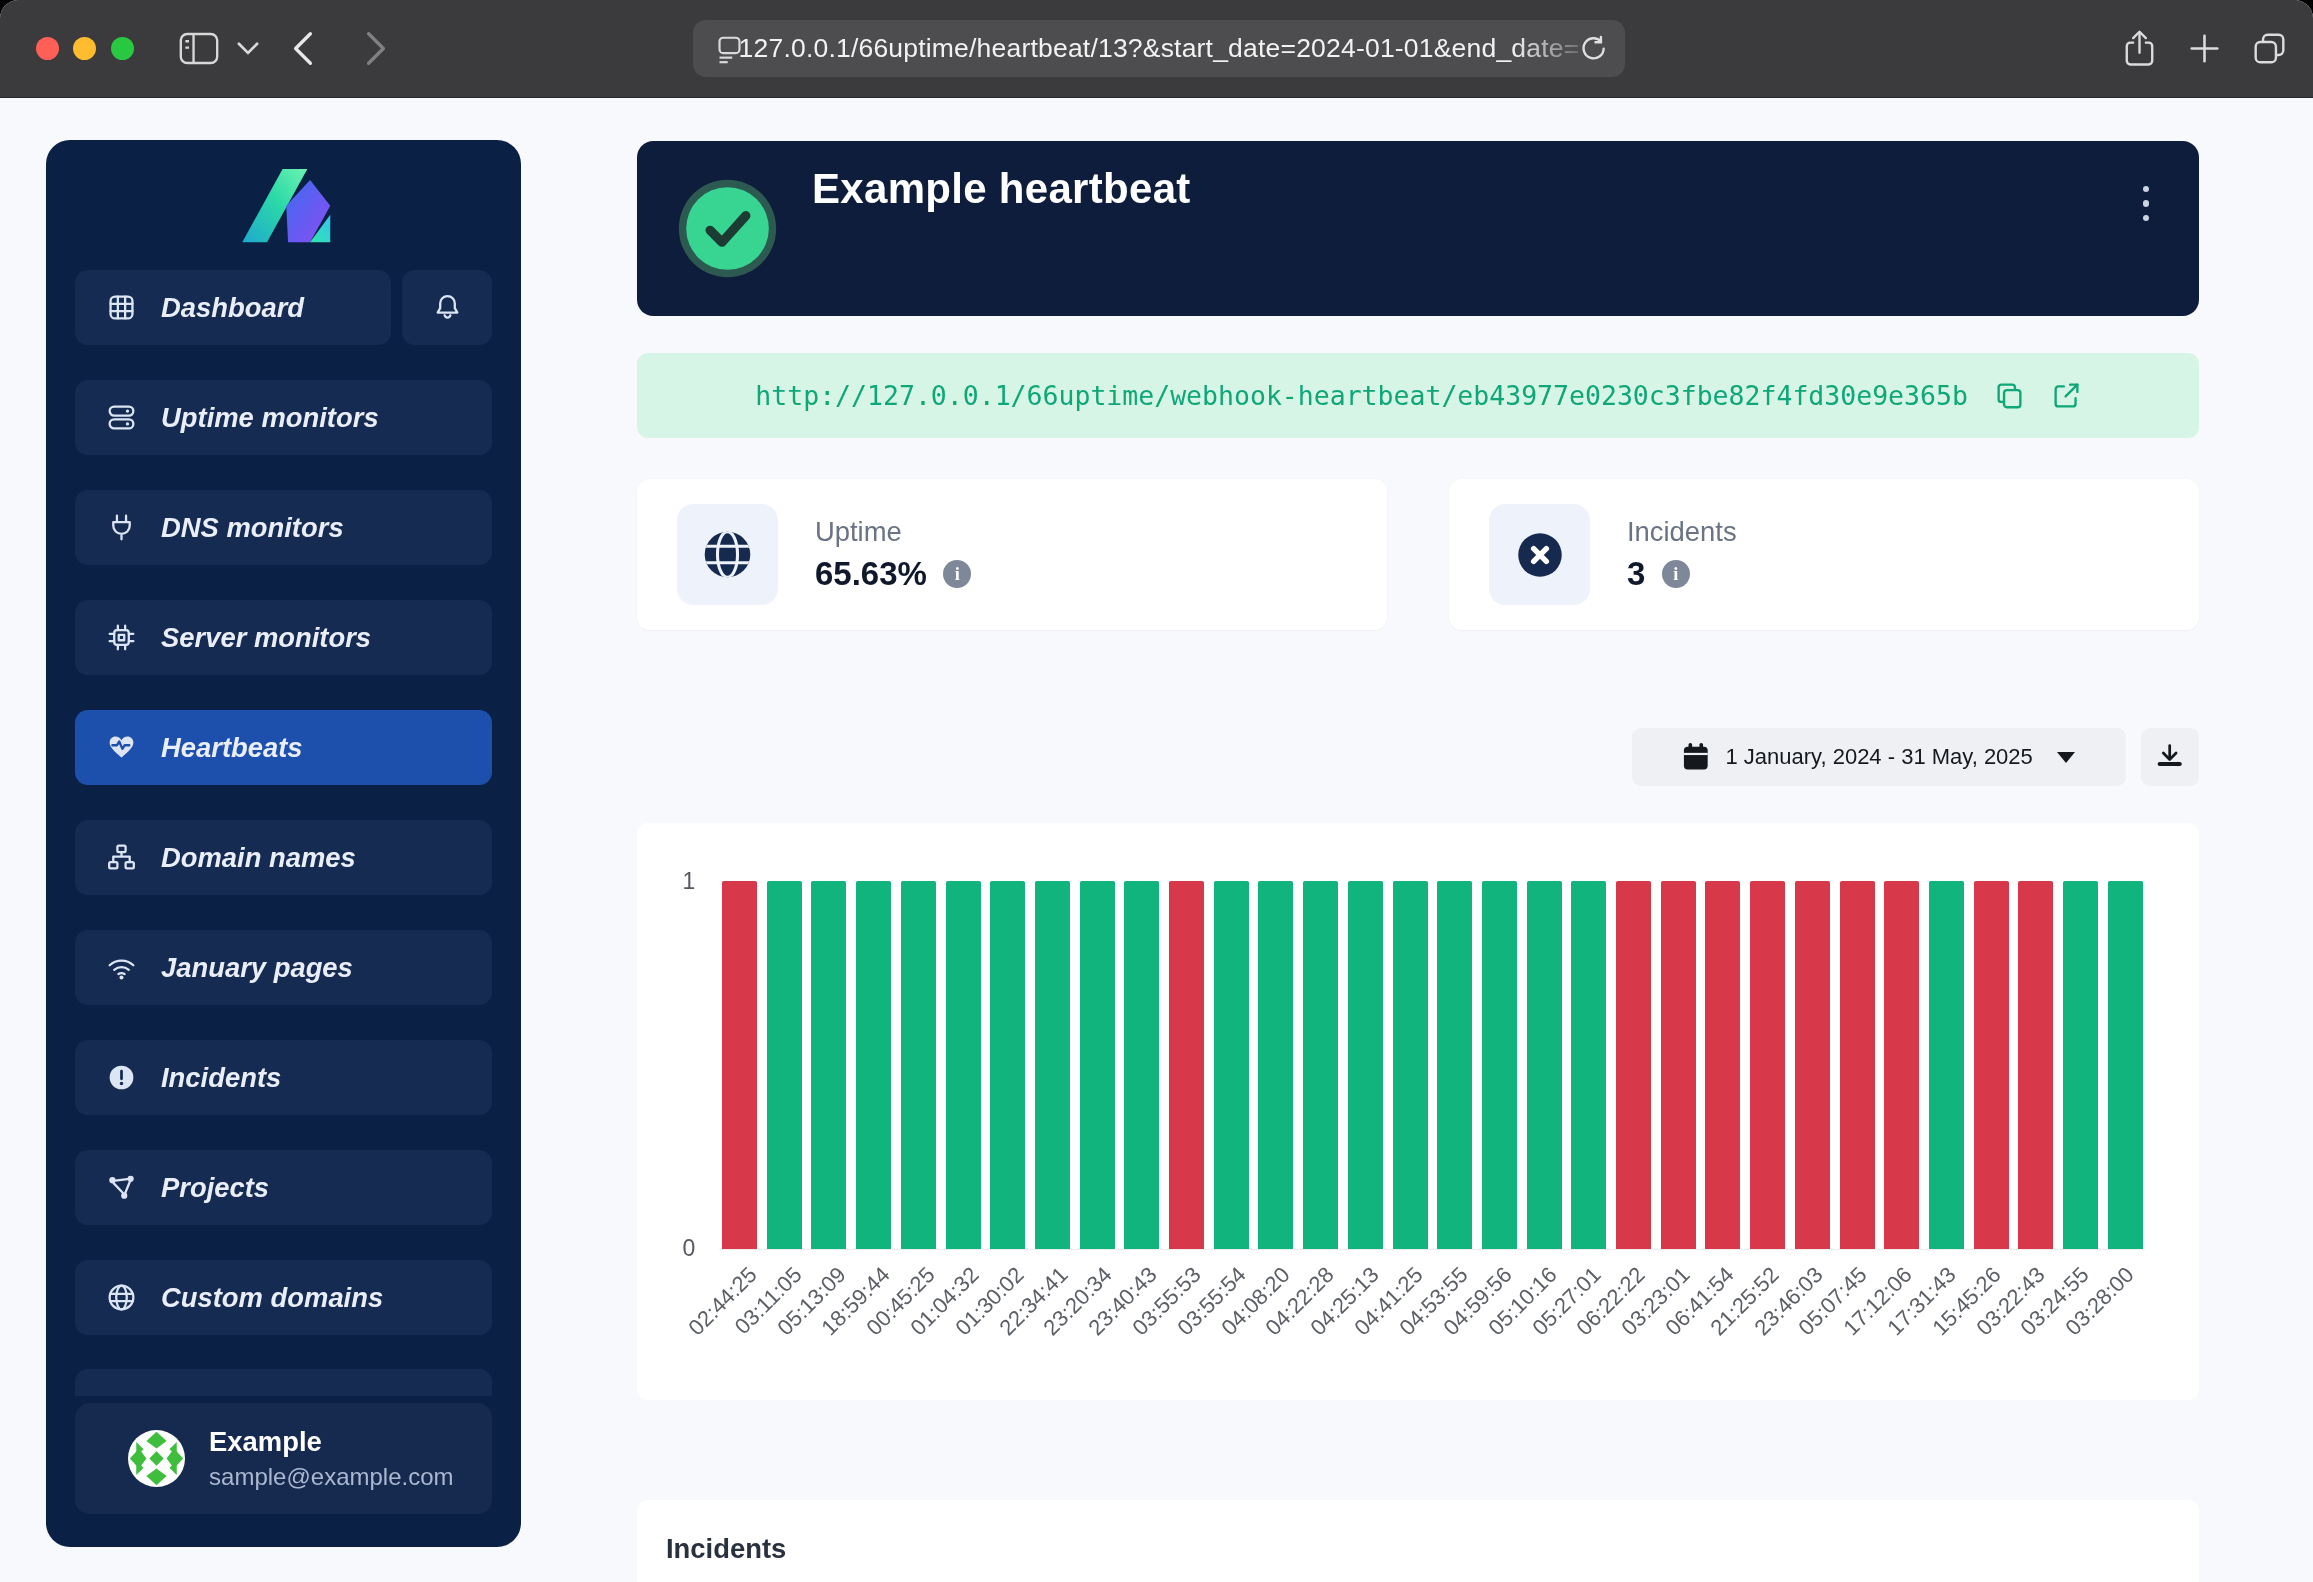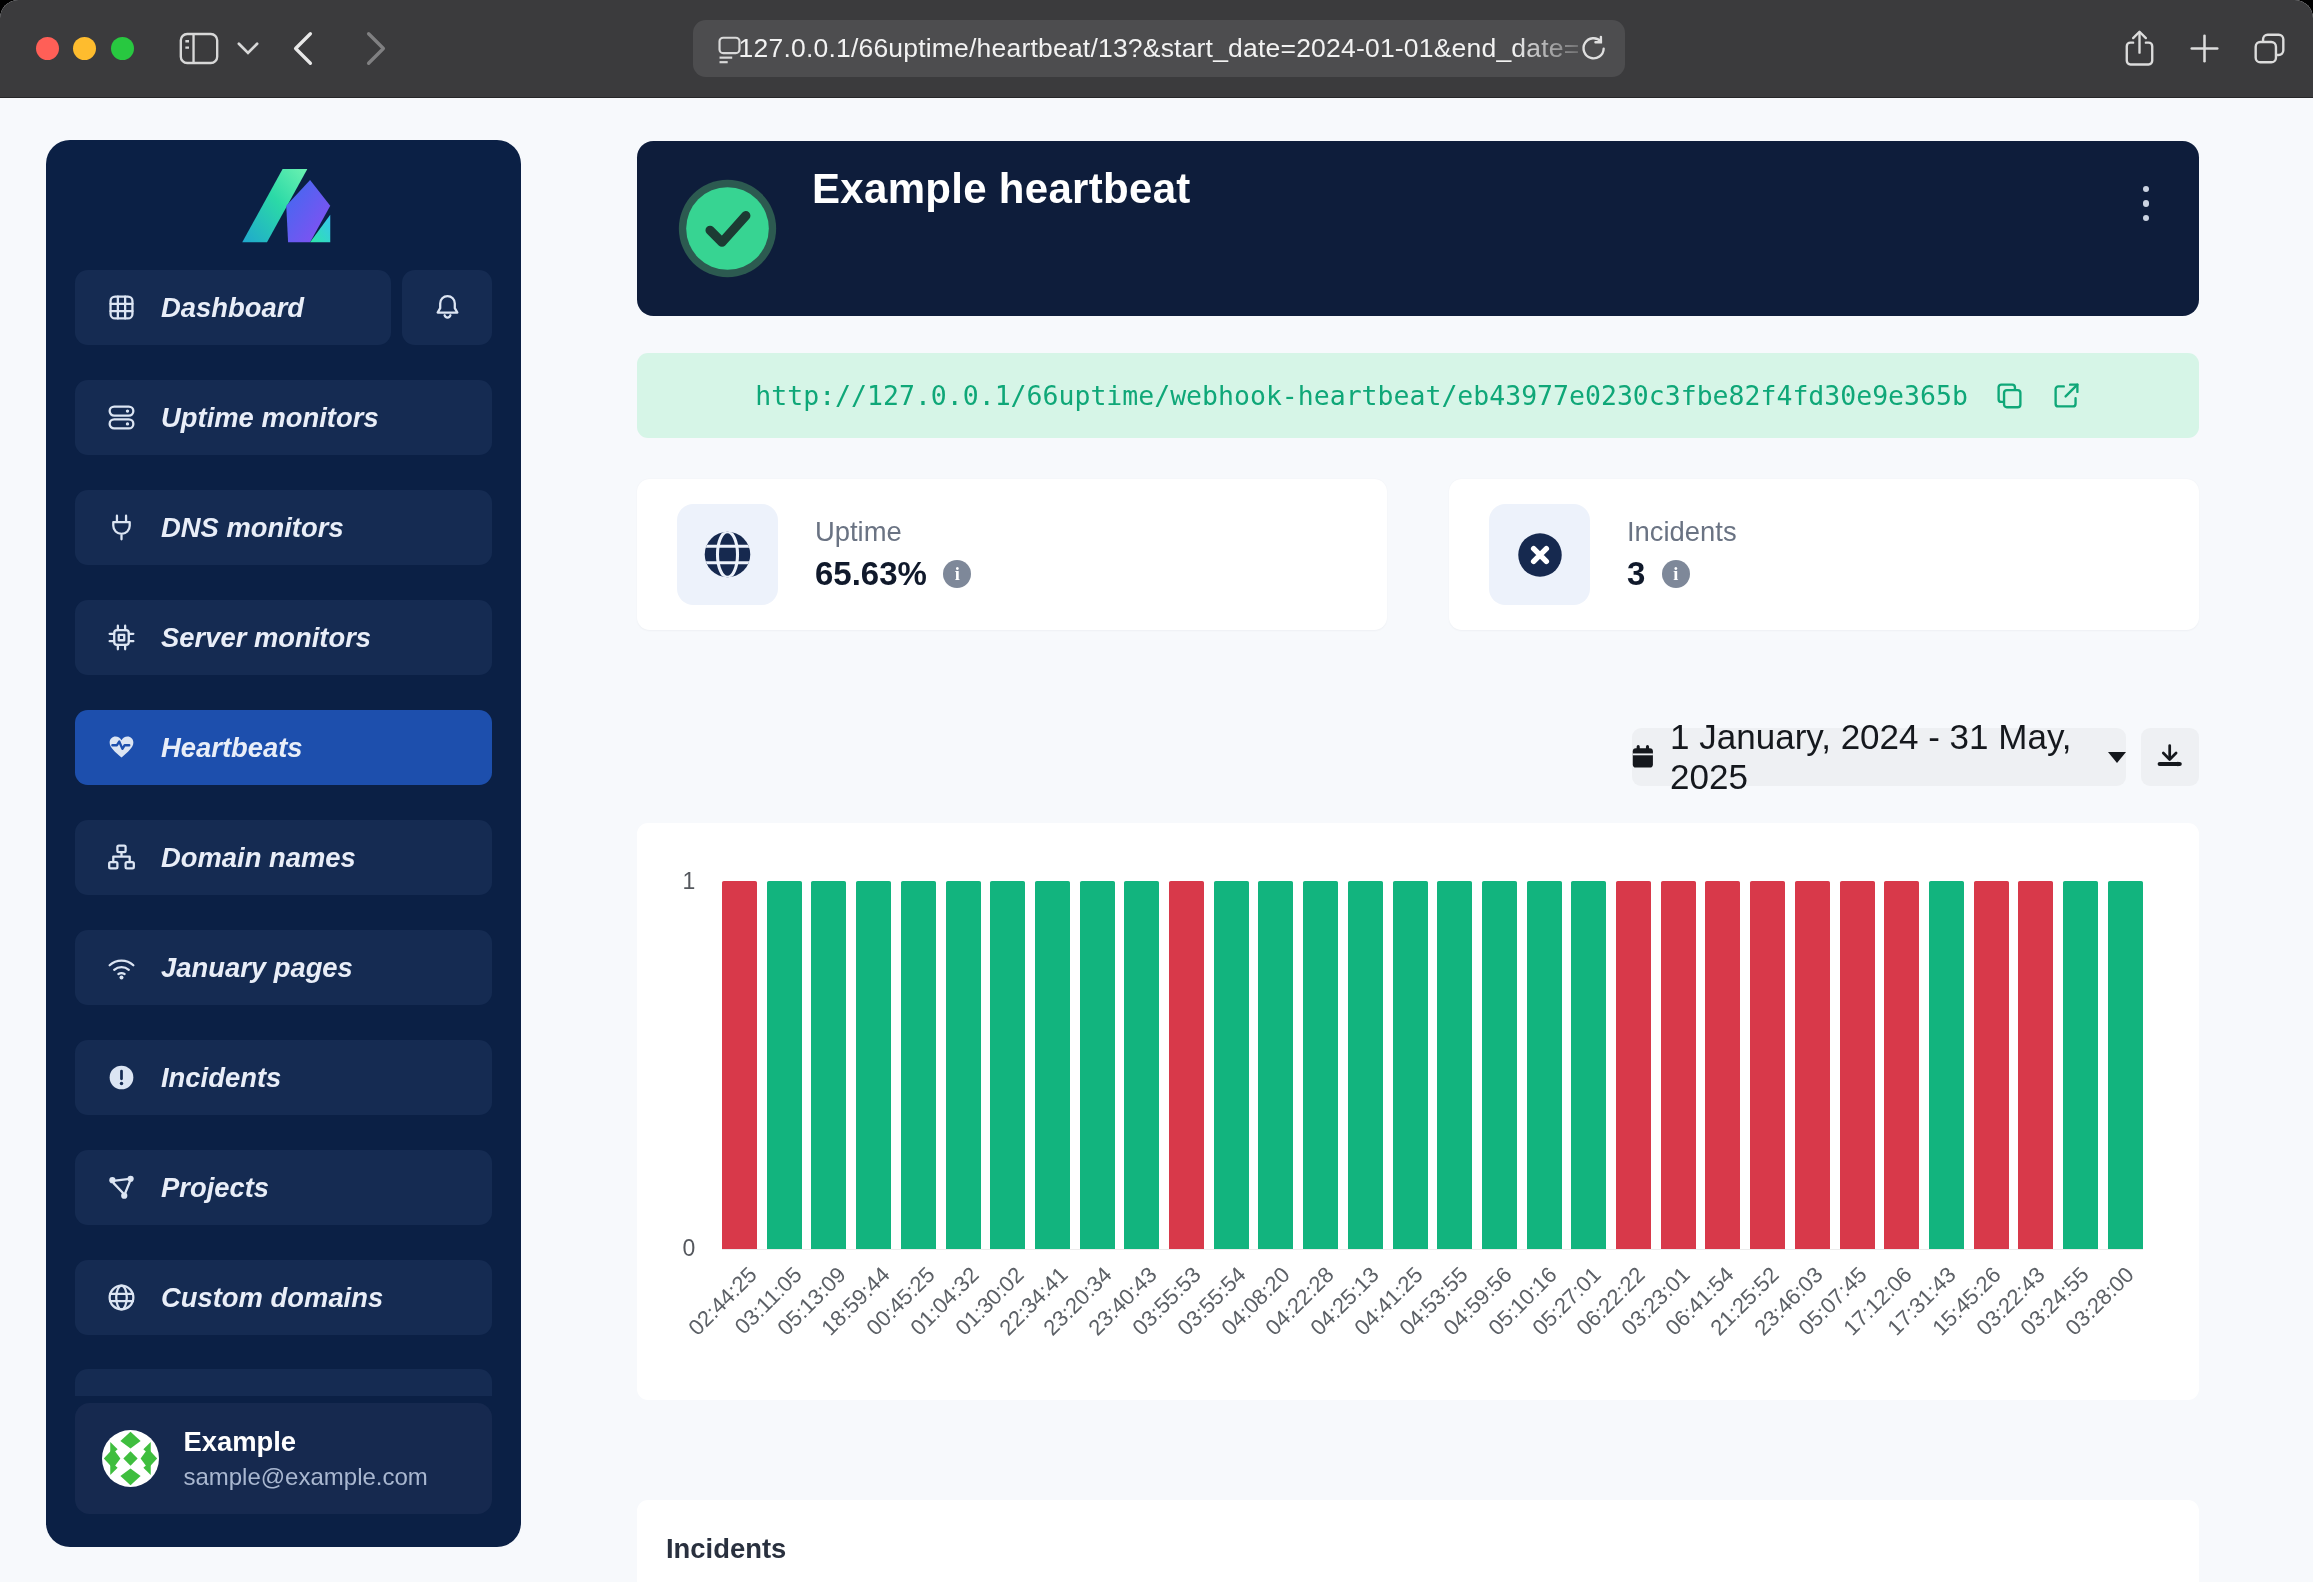--- a/index.html
+++ b/index.html
@@ -31,21 +31,21 @@
     padding-left:31px;gap:24px;color:#E9EEF8;font-size:27.4px;font-weight:600;cursor:pointer;}
   .nav-row.active{background:#1D4FAD;}
   .nicon{width:31px;height:31px;flex:0 0 31px;color:#DCE5F3;}
   .nav-row .pulse{stroke:#152B52;stroke-width:2.6;}
   .nav-row.active .pulse{stroke:#1D4FAD;}
   .nav-row .cut{stroke:#152B52;stroke-width:3;}
   .nav-row .cutf{fill:#152B52;}
   .bell-btn{width:90px;height:75px;background:#152B52;border-radius:12.8px;display:flex;align-items:center;justify-content:center;cursor:pointer;}
   .partial-row{position:absolute;bottom:151px;left:29px;right:29px;height:27.4px;background:#152B52;border-radius:12.8px 12.8px 0 0;}
   .user-card{position:absolute;bottom:33px;left:29px;right:29px;height:111px;background:#16294F;border-radius:14.6px;
-    display:flex;align-items:center;gap:24px;padding:0 12.8px 0 27.4px;box-sizing:border-box;cursor:pointer;}
+    display:flex;align-items:center;gap:24px;padding:0 12.8px 0 27.4px;box-sizing:border-box;cursor:pointer;justify-content:center;}
   .user-name{color:#FFFFFF;font-size:27.4px;font-weight:700;line-height:1.2;}
   .user-email{color:#A9B7D0;font-size:24px;margin-top:3.7px;}
 
   
   .main{position:absolute;left:637px;top:0;width:1562px;}
   .hcard{position:absolute;top:43px;left:0;width:100%;height:175px;background:#0E1D3B;border-radius:16.4px;}
   .check{position:absolute;left:40px;top:37px;}
   .htext{position:absolute;left:175px;top:24px;}
   .htitle{color:#FFFFFF;font-size:42px;font-weight:700;letter-spacing:0.3px;}
   .hsub{margin-top:11px;color:#9FA9BC;font-size:27.4px;}
@@ -66,21 +66,21 @@
     display:flex;align-items:center;justify-content:center;}
   .sbody{margin-left:37px;}
   .slabel{color:#6A7383;font-size:27.4px;}
   .svalrow{display:flex;align-items:center;gap:16.4px;margin-top:7.3px;}
   .sval{color:#10192B;font-size:33px;font-weight:700;}
   .ibadge{width:28px;height:28px;border-radius:50%;background:#7E8899;color:#fff;display:flex;align-items:center;
     justify-content:center;font-size:18.3px;font-weight:700;font-family:"Liberation Serif",serif;cursor:pointer;}
 
   .daterow{position:absolute;top:630px;left:0;width:100%;height:58px;}
   .datebtn{position:absolute;right:73px;top:0;width:494px;height:58px;background:#EEF0F3;border-radius:9.1px;
-    display:flex;align-items:center;justify-content:center;gap:16.4px;font-size:35px;color:#15181D;cursor:pointer;}
+    display:flex;align-items:center;justify-content:center;gap:16.4px;font-size:22px;color:#15181D;cursor:pointer;}
   .caret{width:0;height:0;border-left:9.1px solid transparent;border-right:9.1px solid transparent;
     border-top:11px solid #15181D;margin-left:7.3px;}
   .dlbtn{position:absolute;right:0;top:0;width:58px;height:58px;background:#EEF0F3;border-radius:9.1px;
     display:flex;align-items:center;justify-content:center;cursor:pointer;}
 
   .chartcard{position:absolute;top:725px;left:0;width:100%;height:577px;background:#FFFFFF;border-radius:11px;}
   .ytick{position:absolute;left:27.4px;width:31px;text-align:right;font-size:23px;color:#55585E;}
   .plot{position:absolute;left:85px;right:56px;top:58px;height:368px;border-bottom:1.8px solid #ECECEC;
     display:flex;justify-content:space-between;align-items:flex-end;}
   .bar{width:35px;height:100%;border-radius:1.8px 1.8px 0 0;}

